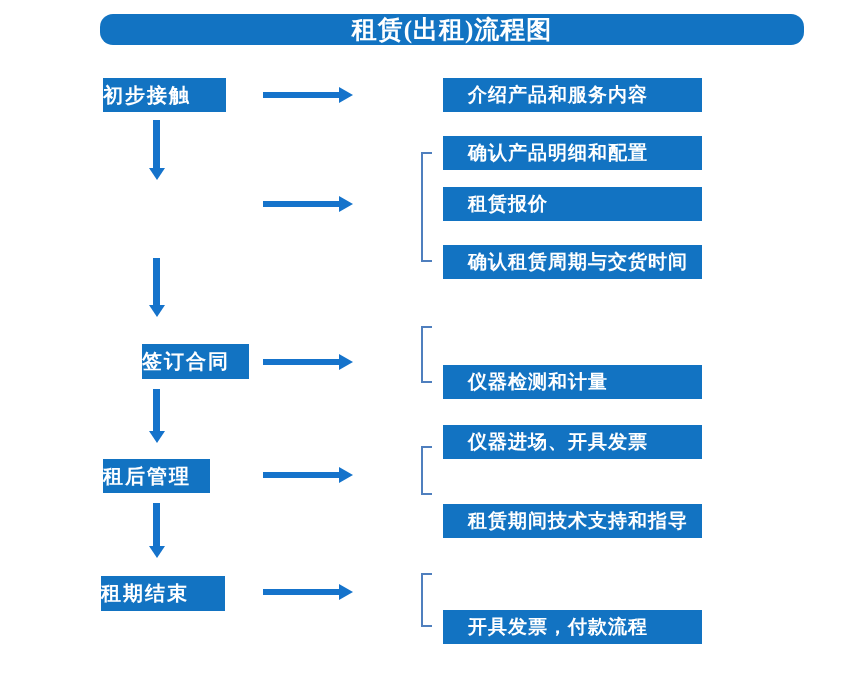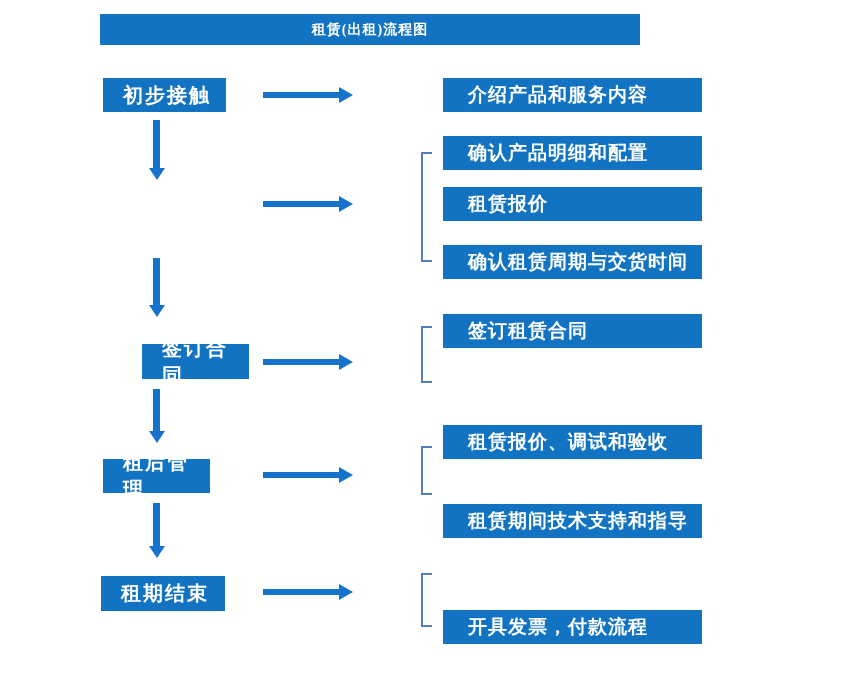--- a/index.html
+++ b/index.html
@@ -8,31 +8,31 @@
     --bracket:#4F7FBE;
     --box-text:#FFFFFF;
     --background:#FFFFFF;
   }
   *{box-sizing:border-box;margin:0;padding:0;}
   html,body{width:844px;height:688px;background:var(--background);overflow:hidden;}
   body{font-family:"Liberation Serif","DejaVu Serif",serif;position:relative;}
   .canvas{position:absolute;left:0;top:0;width:844px;height:688px;}
 
   .titlebar{
-    position:absolute;left:100px;top:14px;width:540px;height:31px;
+    position:absolute;left:100px;top:14px;width:704px;height:31px;
     background:var(--box-fill);color:var(--box-text);
     display:flex;align-items:center;justify-content:center;
-    font-size:14px;font-weight:bold;letter-spacing:1px;
+    font-size:25px;font-weight:bold;letter-spacing:1px;border-radius:13px;
   }
 
   .step{
     position:absolute;background:var(--box-fill);color:var(--box-text);
     display:flex;align-items:center;
     font-size:20px;font-weight:bold;letter-spacing:2px;
-    padding-left:20px;
+    padding-left:0;
   }
   .detail{
     position:absolute;left:443px;width:259px;height:34px;
     background:var(--box-fill);color:var(--box-text);
     display:flex;align-items:center;
     font-size:19px;font-weight:bold;letter-spacing:1px;
     padding-left:25px;
   }
 
   
@@ -62,22 +62,22 @@
 
   <div class="step" style="left:103px;top:78px;width:123px;height:34px;">初步接触</div>
   <div class="step" style="left:103px;top:344px;width:107px;height:35px;margin-left:39px;">签订合同</div>
   <div class="step" style="left:103px;top:459px;width:107px;height:34px;">租后管理</div>
   <div class="step" style="left:101px;top:576px;width:124px;height:35px;">租期结束</div>
 
   <div class="detail" style="top:78px;">介绍产品和服务内容</div>
   <div class="detail" style="top:136px;">确认产品明细和配置</div>
   <div class="detail" style="top:187px;">租赁报价</div>
   <div class="detail" style="top:245px;">确认租赁周期与交货时间</div>
-  <div class="detail" style="top:314px;">签订租赁合同</div>
-  <div class="detail" style="top:425px;">租赁报价、调试和验收</div>
+  <div class="detail" style="top:365px;">仪器检测和计量</div>
+  <div class="detail" style="top:425px;">仪器进场、开具发票</div>
   <div class="detail" style="top:492px;margin-top:12px;">租赁期间技术支持和指导</div>
   <div class="detail" style="top:610px;">开具发票，付款流程</div>
 
   <div class="harrow" style="top:87px;">
       <div class="shaft"></div>
       <div class="head"></div>
     </div>
   <div class="harrow" style="top:196px;">
       <div class="shaft"></div>
       <div class="head"></div>

